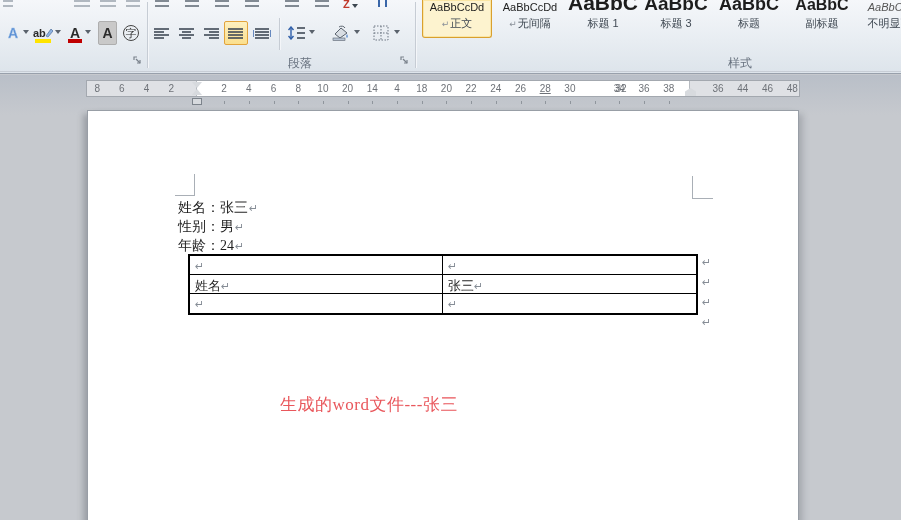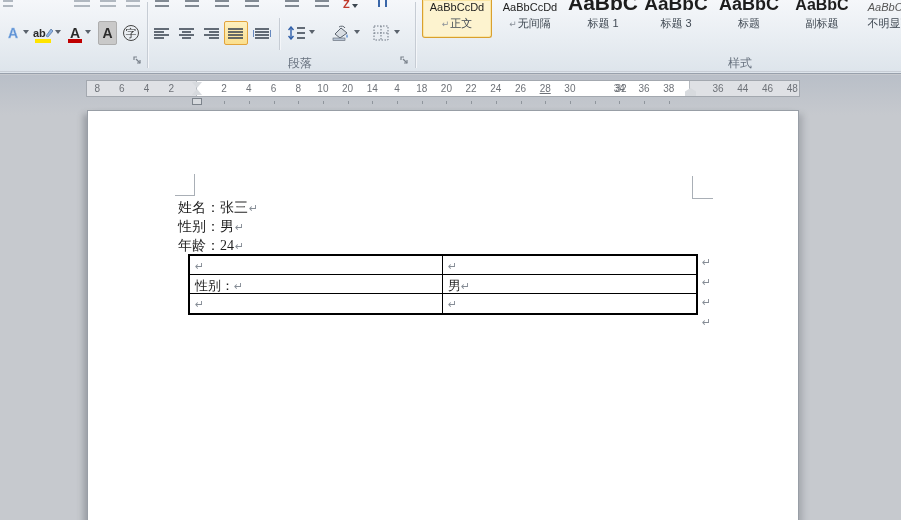--- a/index.html
+++ b/index.html
@@ -360,33 +360,34 @@
           <div class="doc-line" style="top: 107px;"><span>性别：男</span><span class="mark">↵</span></div>
           <div class="doc-line" style="top: 126px;"><span>年龄：24</span><span class="mark">↵</span></div>
         </div>
 
       <div class="dtable" id="dtable">
           <div class="t-row">
             <div class="t-cell"><span></span><span class="mark">↵</span></div>
             <div class="t-cell"><span></span><span class="mark">↵</span></div>
           </div>
           <div class="t-row">
-            <div class="t-cell"><span>性别：</span><span class="mark">↵</span></div>
-            <div class="t-cell"><span>男</span><span class="mark">↵</span></div>
+            <div class="t-cell"><span>姓名</span><span class="mark">↵</span></div>
+            <div class="t-cell"><span>张三</span><span class="mark">↵</span></div>
           </div>
           <div class="t-row">
             <div class="t-cell"><span></span><span class="mark">↵</span></div>
             <div class="t-cell"><span></span><span class="mark">↵</span></div>
           </div>
         </div>
       <div id="row-marks">
           <span class="mark row-end" style="top: 145px;">↵</span>
           <span class="mark row-end" style="top: 165px;">↵</span>
           <span class="mark row-end" style="top: 185px;">↵</span>
           <span class="mark row-end" style="top: 205px;">↵</span>
         </div>
 
       <div class="loose-mark mark" style="left:104px;top:224px"></div>
       <div class="loose-mark mark" style="left:277px;top:244px"></div>
 
+      <div class="closing" style="color: rgb(233, 87, 92);">生成的word文件---张三</div>
     </div>
   </div>
 </div>
 
 </body></html>

